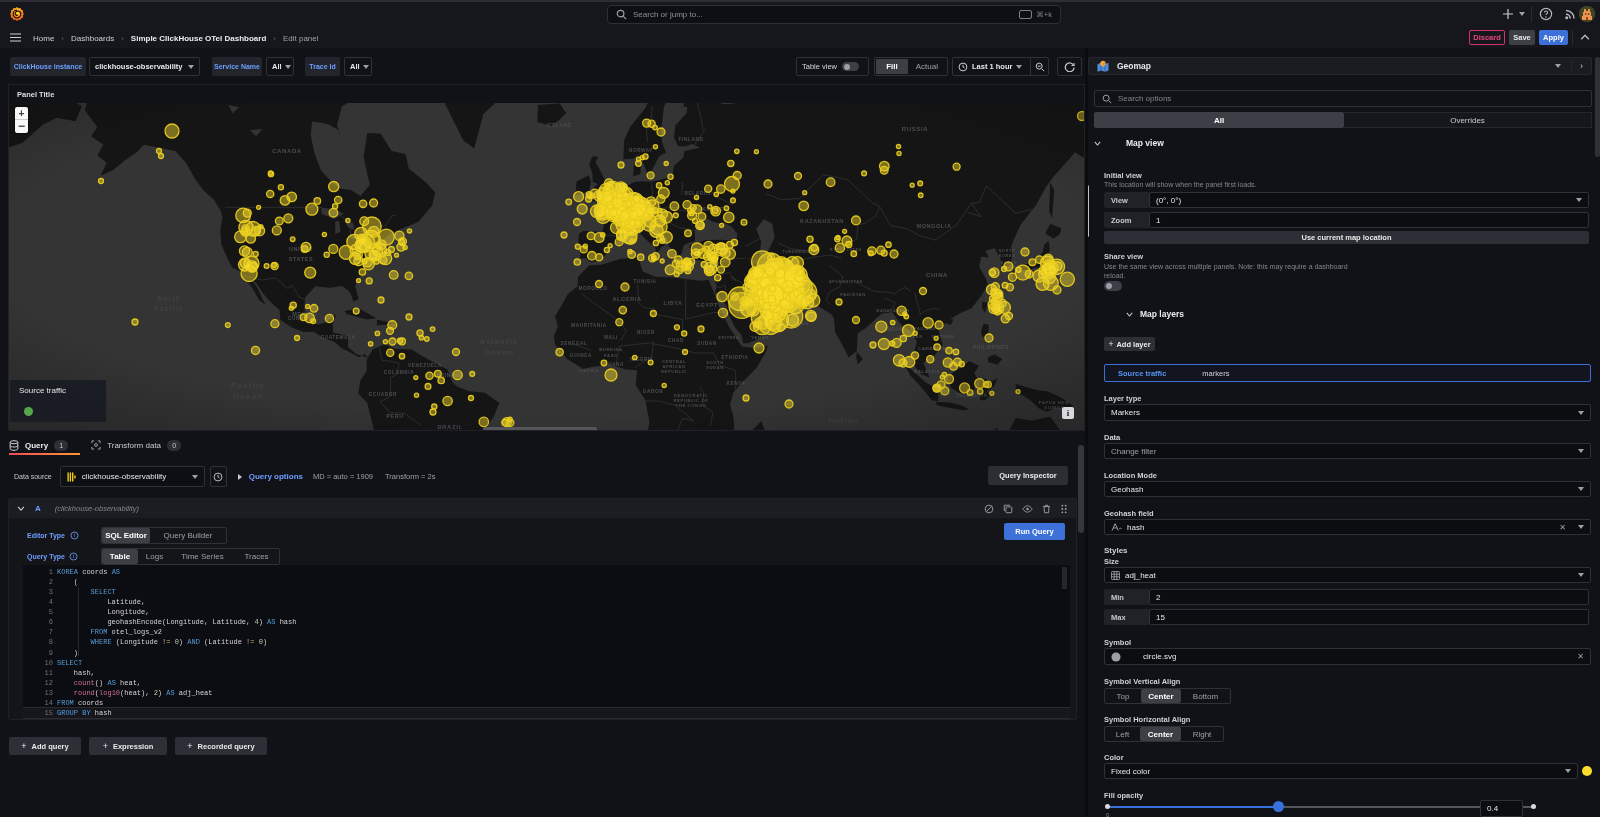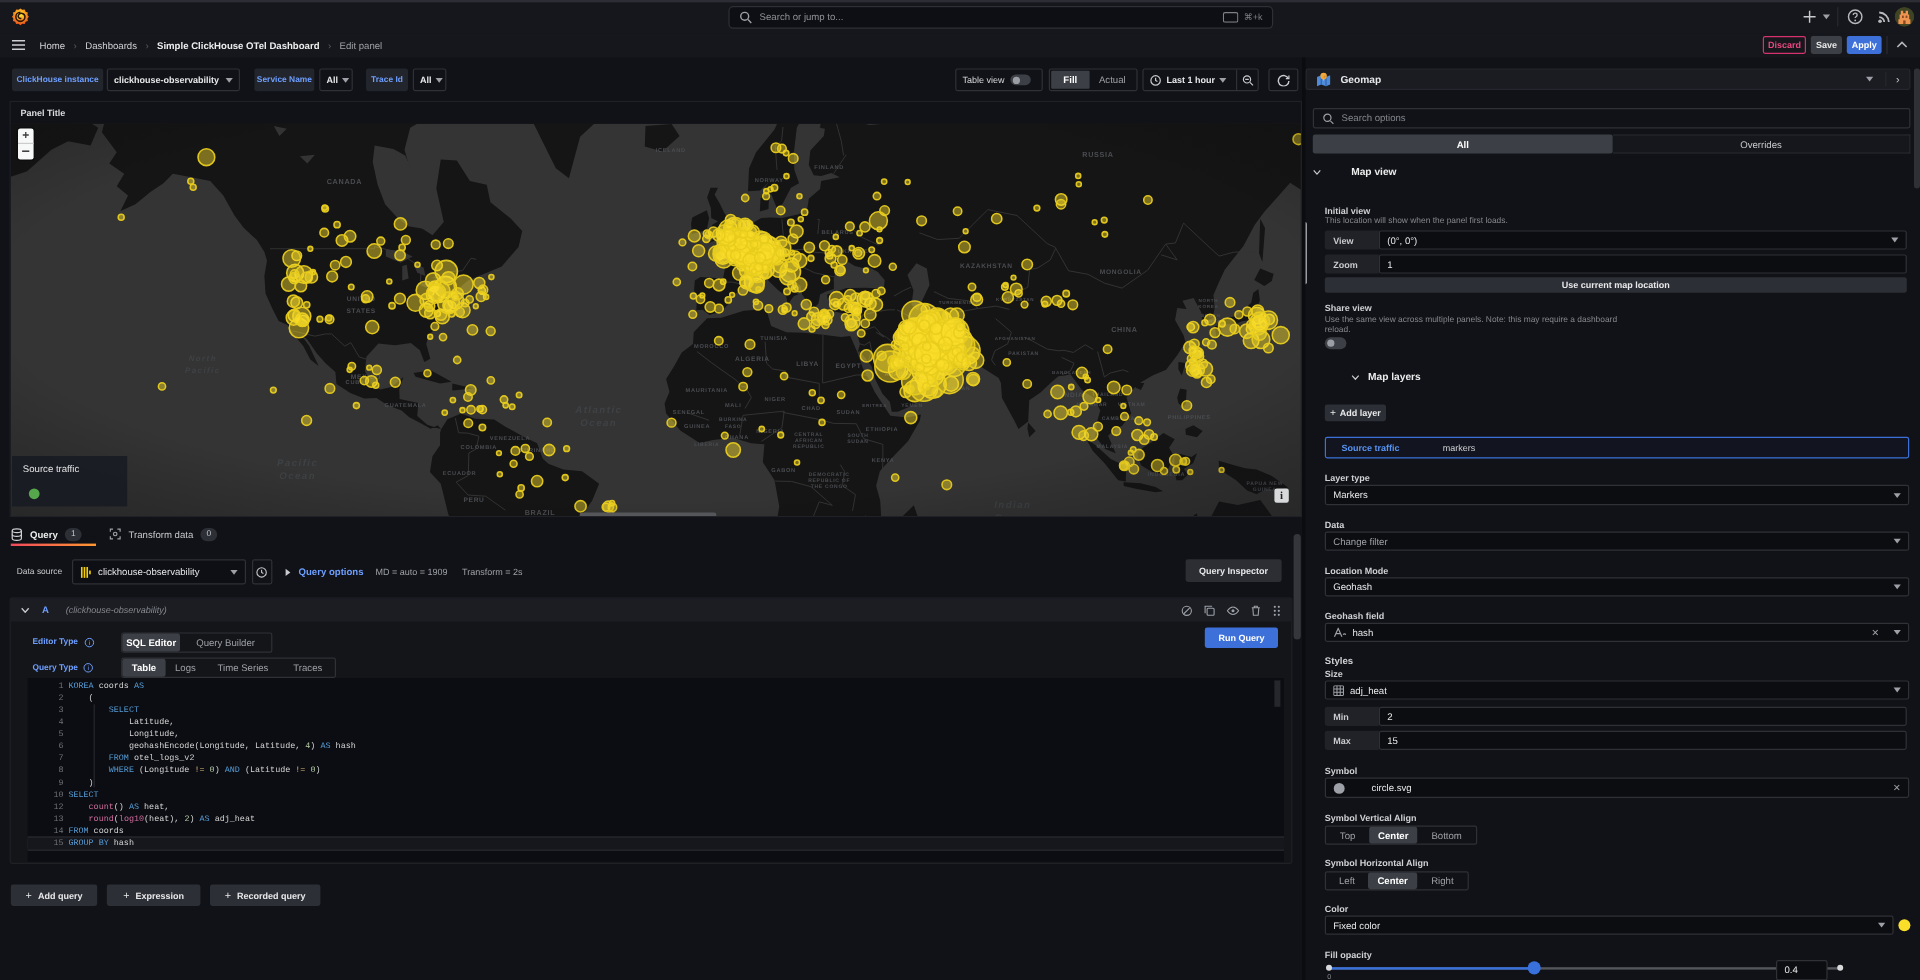--- a/index.html
+++ b/index.html
@@ -1166,20 +1166,25 @@
         <span style="width:30px;text-align:right;color:#6e7177;flex:none">9</span>
         <span style="width:4px;flex:none"></span>
         <span style="color:#d4d4d4;white-space:pre">    )</span>
       </div>
 <div style="display:flex;height:10.07px;line-height:10.07px;">
         <span style="width:30px;text-align:right;color:#6e7177;flex:none">10</span>
         <span style="width:4px;flex:none"></span>
         <span style="color:#d4d4d4;white-space:pre"><span style="color:#569cd6">SELECT</span></span>
       </div>
 <div style="display:flex;height:10.07px;line-height:10.07px;">
+        <span style="width:30px;text-align:right;color:#6e7177;flex:none">11</span>
+        <span style="width:4px;flex:none"></span>
+        <span style="color:#d4d4d4;white-space:pre">    hash,</span>
+      </div>
+<div style="display:flex;height:10.07px;line-height:10.07px;">
         <span style="width:30px;text-align:right;color:#6e7177;flex:none">12</span>
         <span style="width:4px;flex:none"></span>
         <span style="color:#d4d4d4;white-space:pre">    <span style="color:#d16d9e">count</span>() <span style="color:#569cd6">AS</span> heat,</span>
       </div>
 <div style="display:flex;height:10.07px;line-height:10.07px;">
         <span style="width:30px;text-align:right;color:#6e7177;flex:none">13</span>
         <span style="width:4px;flex:none"></span>
         <span style="color:#d4d4d4;white-space:pre">    <span style="color:#d16d9e">round</span>(<span style="color:#d16d9e">log10</span>(heat), <span style="color:#b5cea8">2</span>) <span style="color:#569cd6">AS</span> adj_heat</span>
       </div>
 <div style="display:flex;height:10.07px;line-height:10.07px;">

